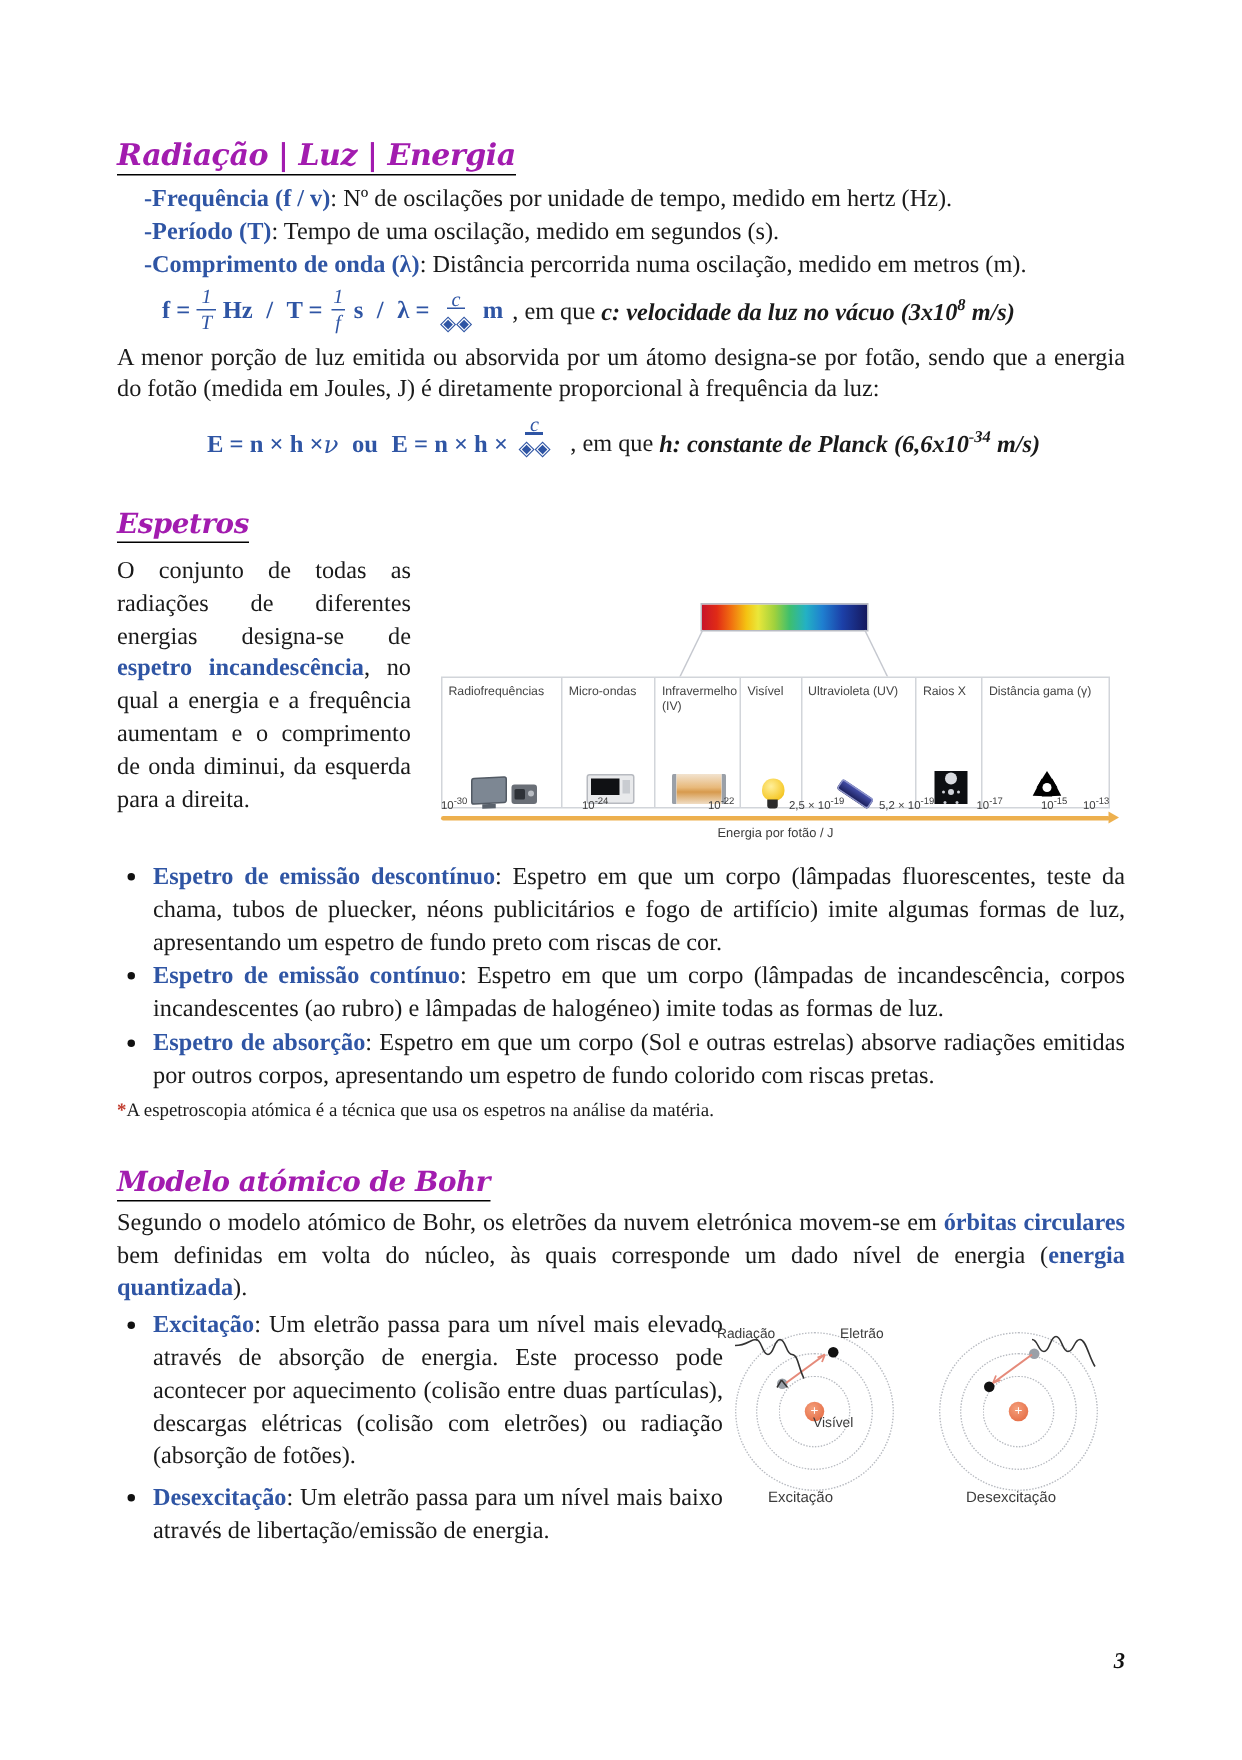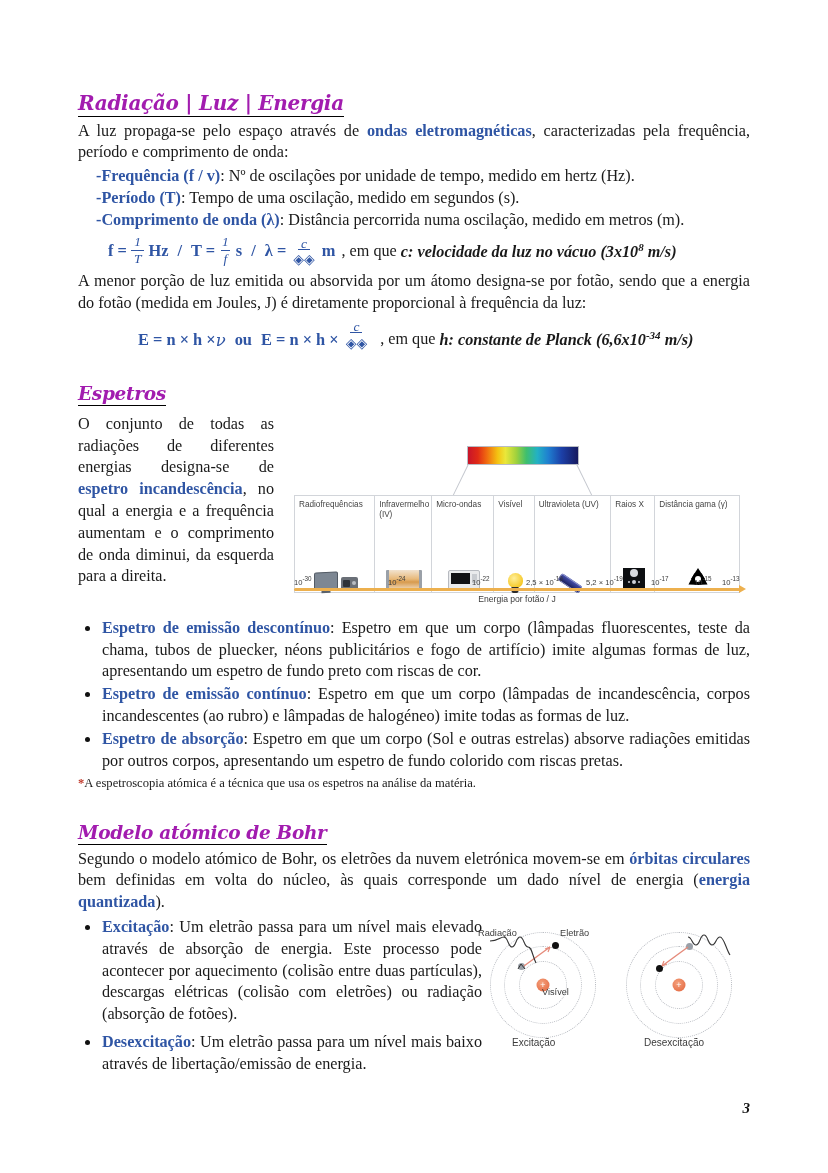--- a/index.html
+++ b/index.html
@@ -178,21 +178,21 @@
     top: 22px;
   }
   .vlineL { left: 174px; transform: rotate(26deg); transform-origin: top center; }
   .vlineR { left: 282px; transform: rotate(-26deg); transform-origin: top center; }
 
   .panels {
     position: absolute;
     left: 0;
     top: 53px;
     width: 446px;
-    height: 98px;
+    height: 88px;
     display: flex;
     border: 1px solid #d2d5da;
     box-sizing: border-box;
     background: #fff;
   }
   .panel {
     border-right: 1px solid #d2d5da;
     box-sizing: border-box;
     padding: 4px 2px 0 4px;
     position: relative;
@@ -439,21 +439,20 @@
 </style>
 </head>
 <body>
 
 <div class="page">
   <div class="content">
 
     
     <h1 class="section-title">Radiação | Luz | Energia</h1>
 
-    <p class="para"><span>A luz propaga-se pelo espaço através de </span><span class="blue">ondas eletromagnéticas</span><span>, caracterizadas pela frequência, período e comprimento de onda:</span></p>
 
     <p class="dashline"><span class="blue">-Frequência (f / v)</span><span>: Nº de oscilações por unidade de tempo, medido em hertz (Hz).</span></p>
 
     <p class="dashline"><span class="blue">-Período (T)</span><span>: Tempo de uma oscilação, medido em segundos (s).</span></p>
 
     <p class="dashline"><span class="blue">-Comprimento de onda (λ)</span><span>: Distância percorrida numa oscilação, medido em metros (m).</span></p>
 
     
     <div class="formula-row indent1">
       <span>f =</span>
@@ -509,31 +508,31 @@
         <div class="vlineR"></div>
 
         <div class="panels">
           <div class="panel" style="width:88px">
             <div class="plabel">Radiofrequências</div>
             <div class="picon">
               <div class="ic-tv"></div>
               <div class="ic-radio"></div>
             </div>
           </div>
+          <div class="panel" style="width:68px">
+            <div class="plabel">Micro-ondas</div>
+            <div class="picon">
+              <div class="ic-micro"></div>
+            </div>
+          </div>
           <div class="panel" style="width:62px">
             <div class="plabel">Infravermelho
 (IV)</div>
             <div class="picon">
               <div class="ic-heater"></div>
-            </div>
-          </div>
-          <div class="panel" style="width:68px">
-            <div class="plabel">Micro-ondas</div>
-            <div class="picon">
-              <div class="ic-micro"></div>
             </div>
           </div>
           <div class="panel" style="width:44px">
             <div class="plabel">Visível</div>
             <div class="picon">
               <div class="ic-bulb">
                 <div class="glass"></div>
                   <div class="base"></div>
               </div>
             </div>

